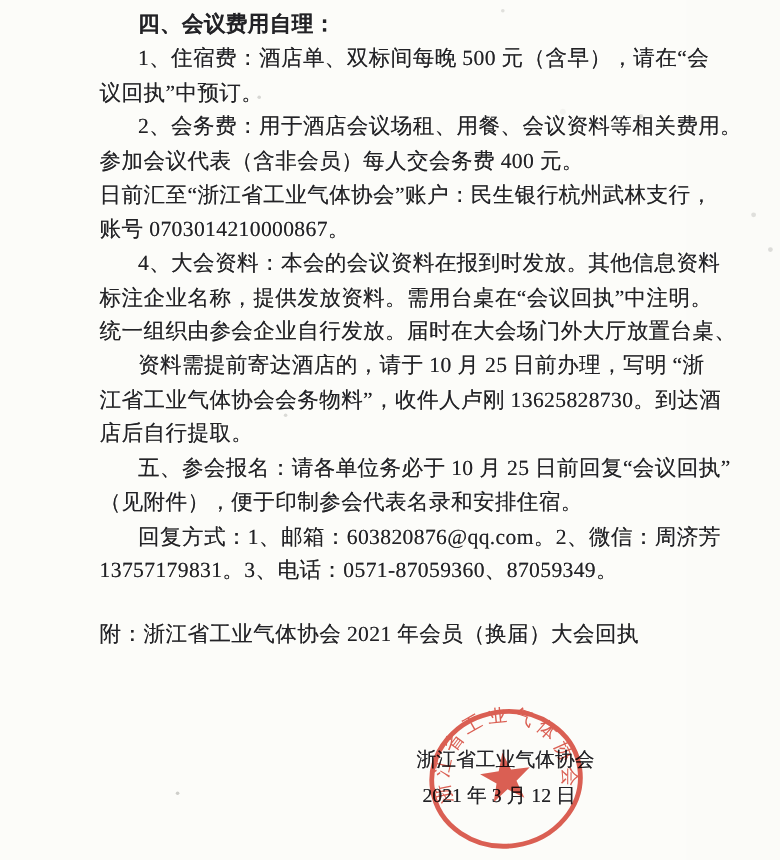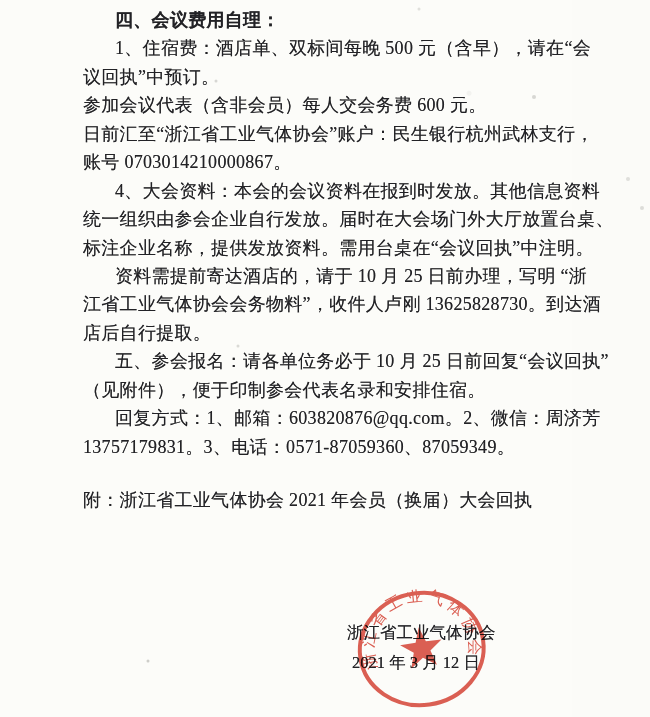--- a/index.html
+++ b/index.html
@@ -81,26 +81,27 @@
 <body>
 
 <div class="page">
 
   <div class="speck"></div>
 
   <div class="body-text">
     <div class="line indent bold"><span>四、会议费用自理：</span></div>
     <div class="line indent"><span>1、住宿费：酒店单、双标间每晚 500 元（含早），请在“会</span></div>
     <div class="line"><span>议回执”中预订。</span></div>
-    <div class="line"><span>参加会议代表（含非会员）每人交会务费 600 元。</span></div>
+    <div class="line indent"><span>2、会务费：用于酒店会议场租、用餐、会议资料等相关费用。</span></div>
+    <div class="line"><span>参加会议代表（含非会员）每人交会务费 400 元。</span></div>
     <div class="line"><span>日前汇至“浙江省工业气体协会”账户：民生银行杭州武林支行，</span></div>
     <div class="line"><span>账号 0703014210000867。</span></div>
     <div class="line indent"><span>4、大会资料：本会的会议资料在报到时发放。其他信息资料</span></div>
+    <div class="line"><span>标注企业名称，提供发放资料。需用台桌在“会议回执”中注明。</span></div>
     <div class="line"><span>统一组织由参会企业自行发放。届时在大会场门外大厅放置台桌、</span></div>
-    <div class="line"><span>标注企业名称，提供发放资料。需用台桌在“会议回执”中注明。</span></div>
     <div class="line indent"><span>资料需提前寄达酒店的，请于 10 月 25 日前办理，写明 “浙</span></div>
     <div class="line"><span>江省工业气体协会会务物料”，收件人卢刚 13625828730。到达酒</span></div>
     <div class="line"><span>店后自行提取。</span></div>
     <div class="line indent"><span>五、参会报名：请各单位务必于 10 月 25 日前回复“会议回执”</span></div>
     <div class="line"><span>（见附件），便于印制参会代表名录和安排住宿。</span></div>
     <div class="line indent"><span>回复方式：1、邮箱：603820876@qq.com。2、微信：周济芳</span></div>
     <div class="line"><span>13757179831。3、电话：0571-87059360、87059349。</span></div>
     <div class="attach-line"><span>附：浙江省工业气体协会 2021 年会员（换届）大会回执</span></div>
   </div>
 

